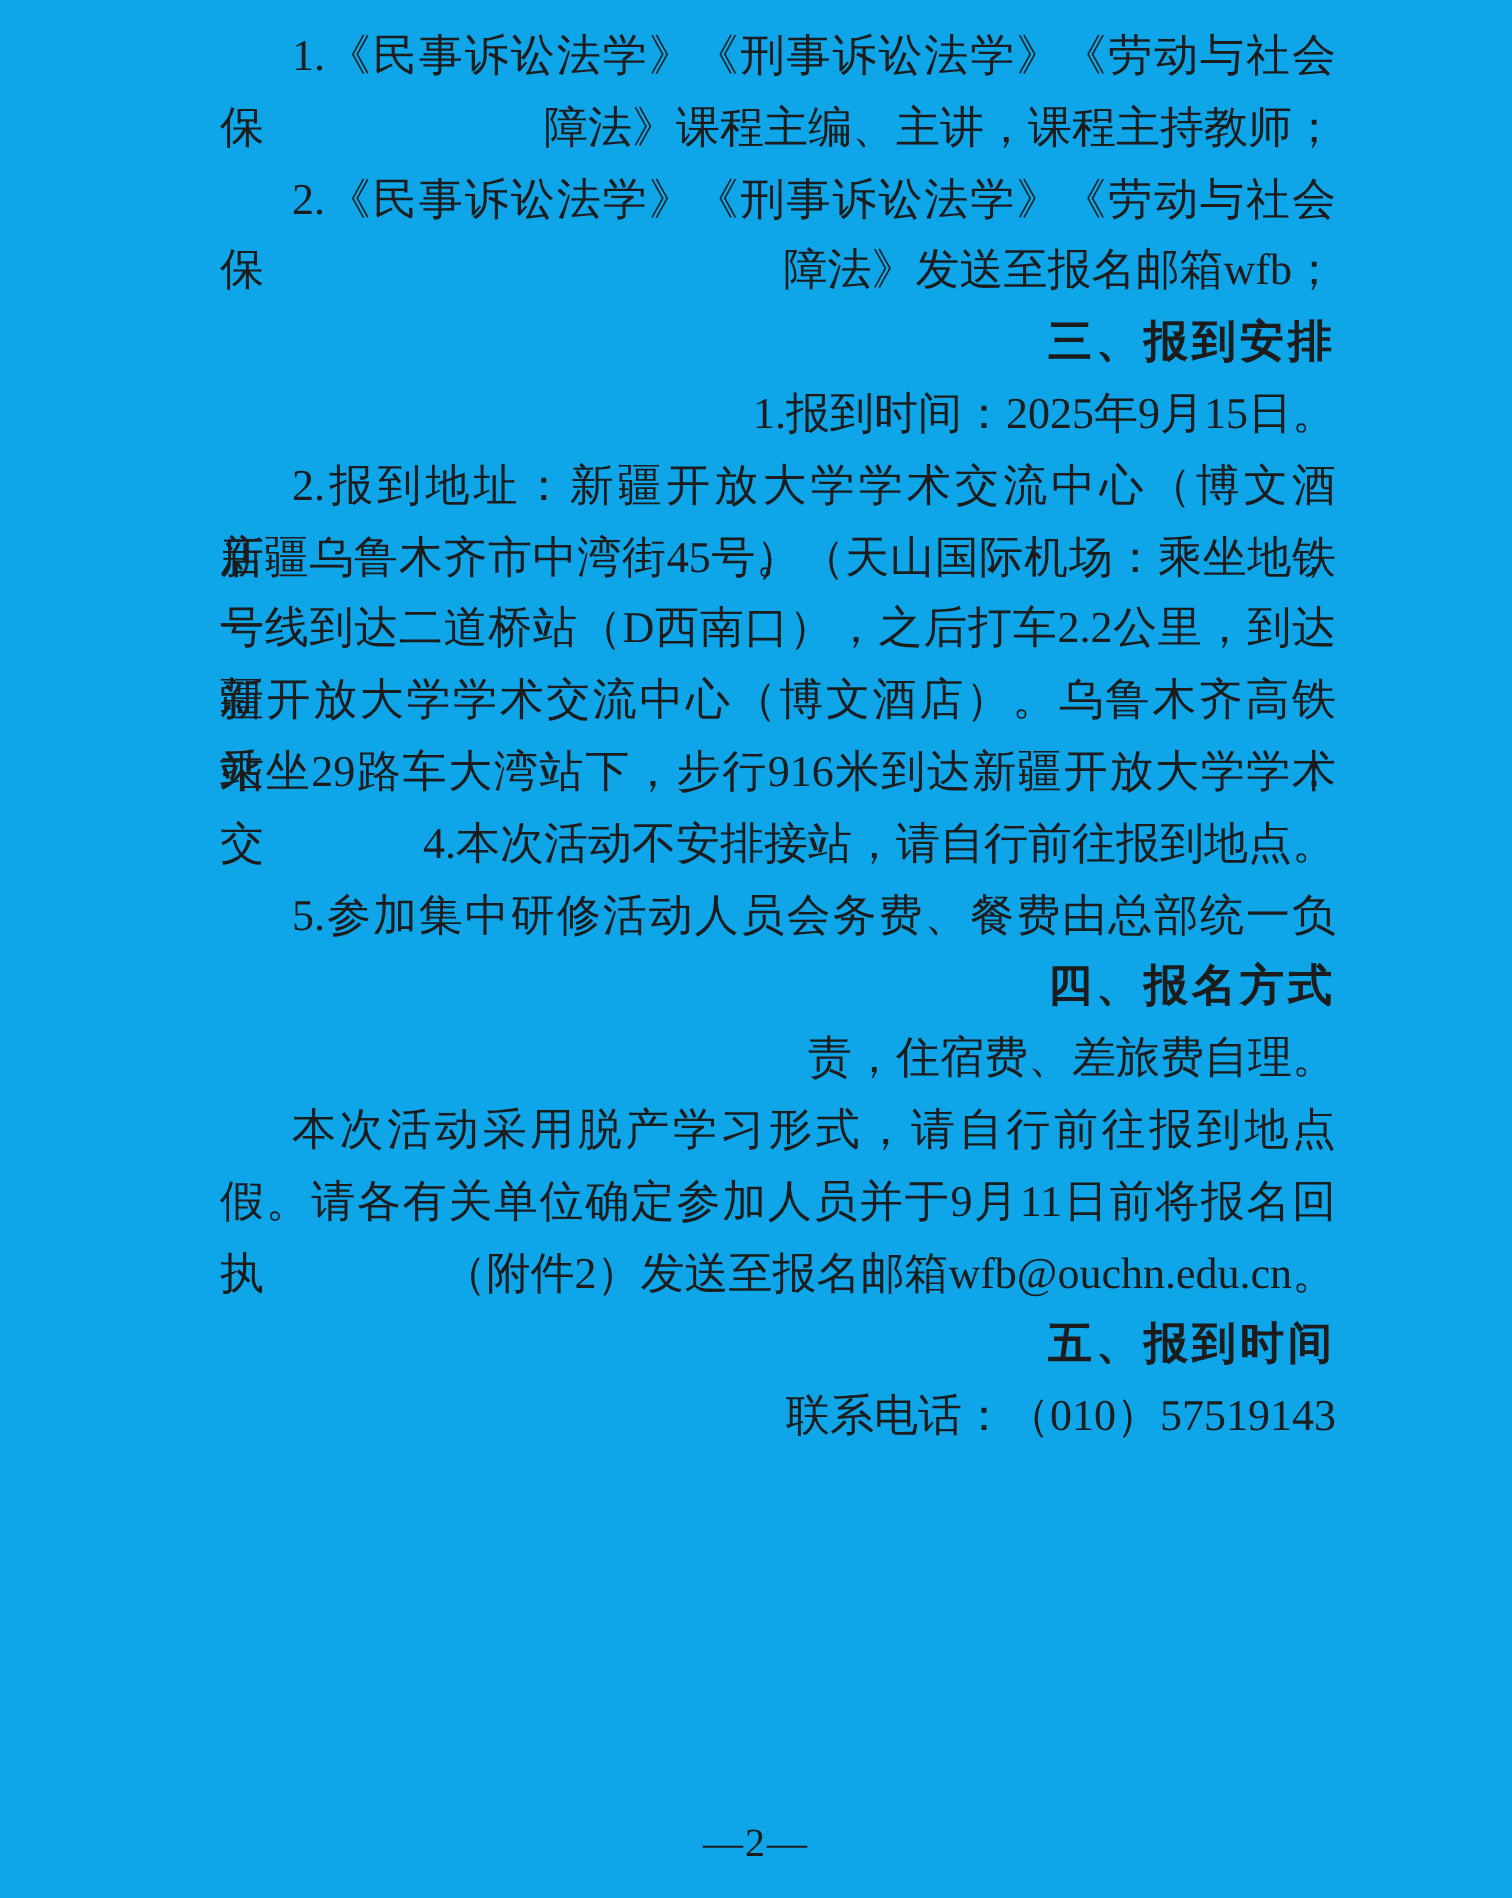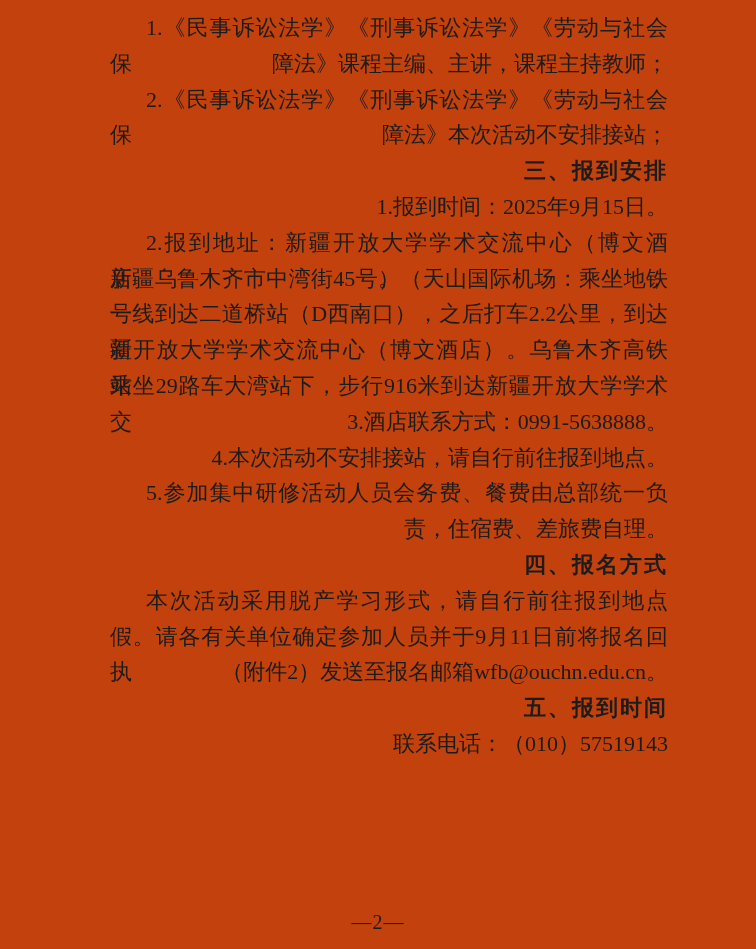--- a/index.html
+++ b/index.html
@@ -53,38 +53,37 @@
     text-align: center;
     font-size: 20px;
     line-height: 24px;
     letter-spacing: 1px;
     color: #1c1c1c;
   }
 </style>
 </head>
 <body>
 
-<div class="page" style="background: #c2410c; color: rgb(28, 28, 28);">
+<div class="page" style="background: #0ea5e9; color: rgb(28, 28, 28);">
   <div class="content" id="doc-lines">
       <div class="line indent fill">1.《民事诉讼法学》《刑事诉讼法学》《劳动与社会保</div>
       <div class="line">障法》课程主编、主讲，课程主持教师；</div>
       <div class="line indent fill">2.《民事诉讼法学》《刑事诉讼法学》《劳动与社会保</div>
-      <div class="line">障法》本次活动不安排接站；</div>
+      <div class="line">障法》发送至报名邮箱wfb；</div>
       <div class="line indent heading">三、报到安排</div>
       <div class="line indent">1.报到时间：2025年9月15日。</div>
       <div class="line indent fill">2.报到地址：新疆开放大学学术交流中心（博文酒店），</div>
       <div class="line fill">新疆乌鲁木齐市中湾街45号。（天山国际机场：乘坐地铁一</div>
       <div class="line fill">号线到达二道桥站（D西南口），之后打车2.2公里，到达新</div>
       <div class="line fill">疆开放大学学术交流中心（博文酒店）。乌鲁木齐高铁站：</div>
       <div class="line fill">乘坐29路车大湾站下，步行916米到达新疆开放大学学术交</div>
-      <div class="line indent">3.酒店联系方式：0991-5638888。</div>
       <div class="line indent">4.本次活动不安排接站，请自行前往报到地点。</div>
       <div class="line indent fill">5.参加集中研修活动人员会务费、餐费由总部统一负</div>
+      <div class="line indent heading">四、报名方式</div>
       <div class="line">责，住宿费、差旅费自理。</div>
-      <div class="line indent heading">四、报名方式</div>
       <div class="line indent fill">本次活动采用脱产学习形式，请自行前往报到地点</div>
       <div class="line fill">假。请各有关单位确定参加人员并于9月11日前将报名回执</div>
       <div class="line">（附件2）发送至报名邮箱wfb@ouchn.edu.cn。</div>
       <div class="line indent heading">五、报到时间</div>
       <div class="line indent">联系电话：（010）57519143</div>
     </div>
   <div class="page-number">—2—</div>
 </div>
 
 </body></html>

